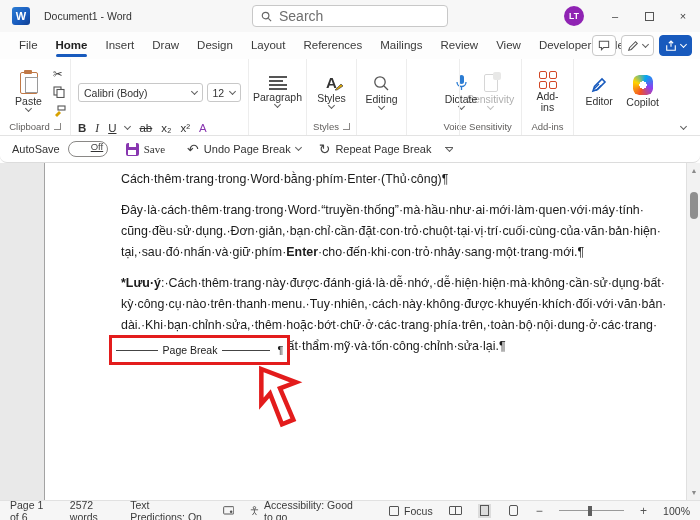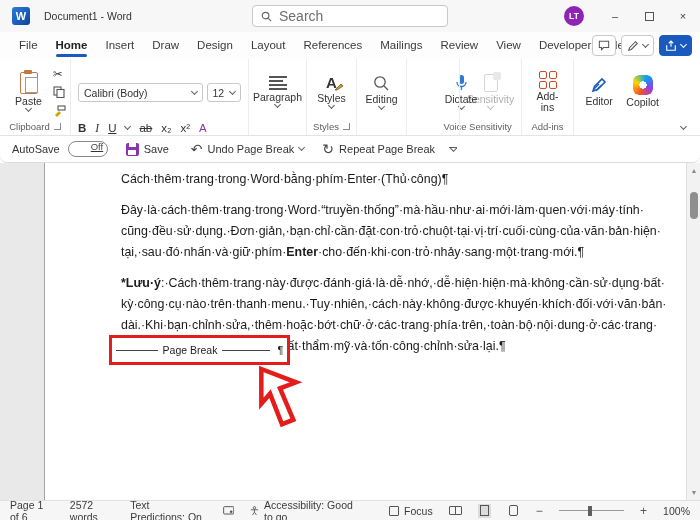--- a/index.html
+++ b/index.html
@@ -347,21 +347,21 @@
 
   <span class="chv collapse-chv"></span>
 </div>
 
 <div class="cmdbar">
   <span>AutoSave</span>
   <span class="toggle">
     <span class="knob"></span>
     <span class="tstate">Off</span>
   </span>
-  <span style="display:flex; align-items:center; gap:5px; margin-left:10px;">
+  <span style="display:flex; align-items:center; gap:5px; margin-left:10px;font-family:Liberation Serif, serif;">
     <span class="floppy"></span>
     <span>Save</span>
   </span>
   <span style="display:flex; align-items:center; gap:5px; margin-left:14px;">
     <span class="arrow-glyph">↶</span>
     <span>Undo Page Break</span>
     <span class="chv"></span>
   </span>
   <span style="display:flex; align-items:center; gap:5px; margin-left:10px;">
     <span class="arrow-glyph">↻</span>

